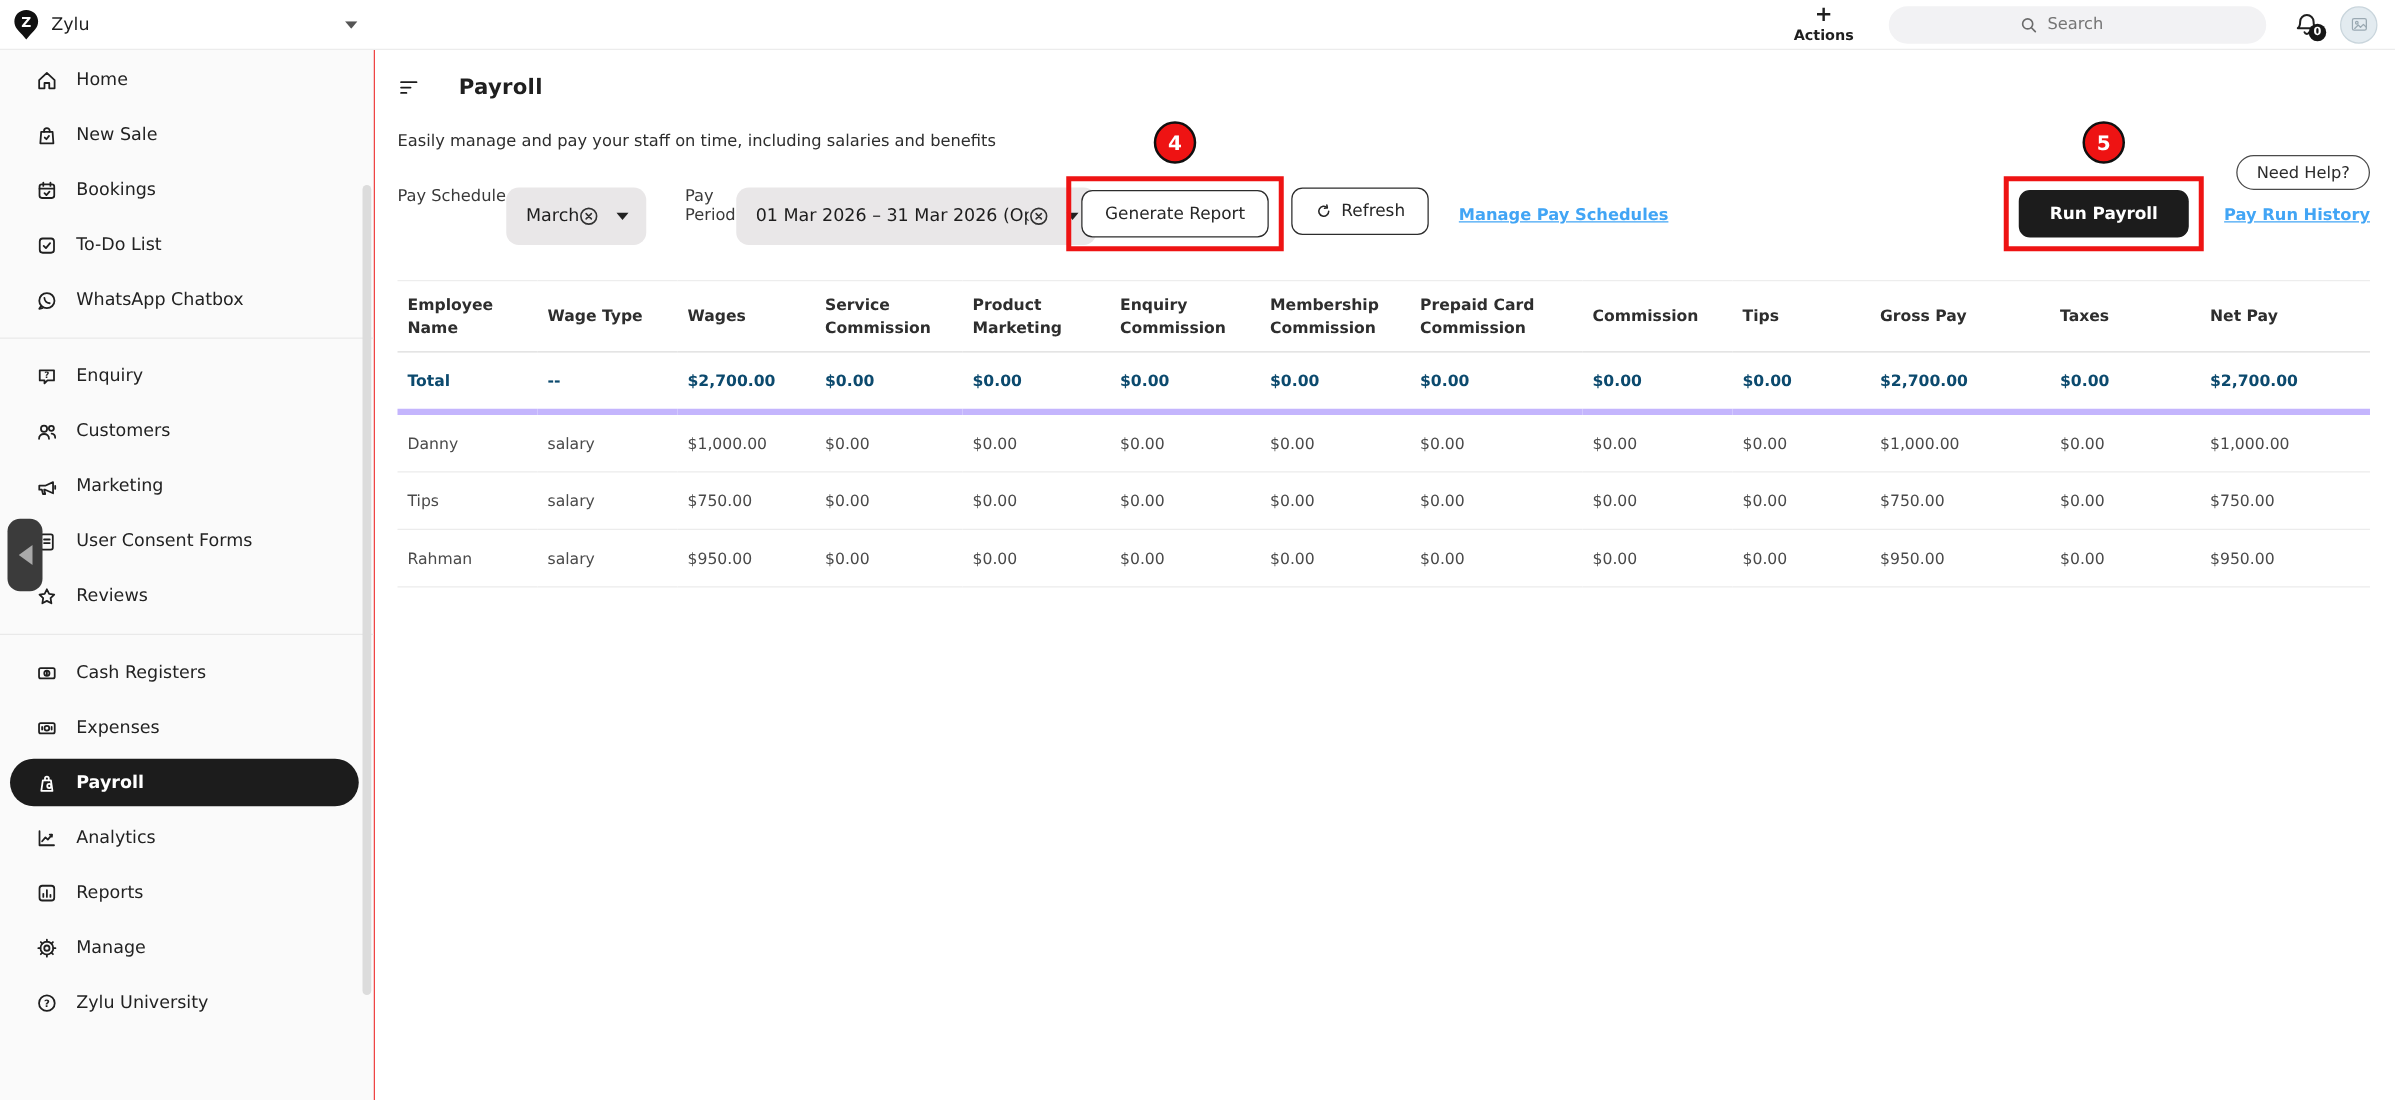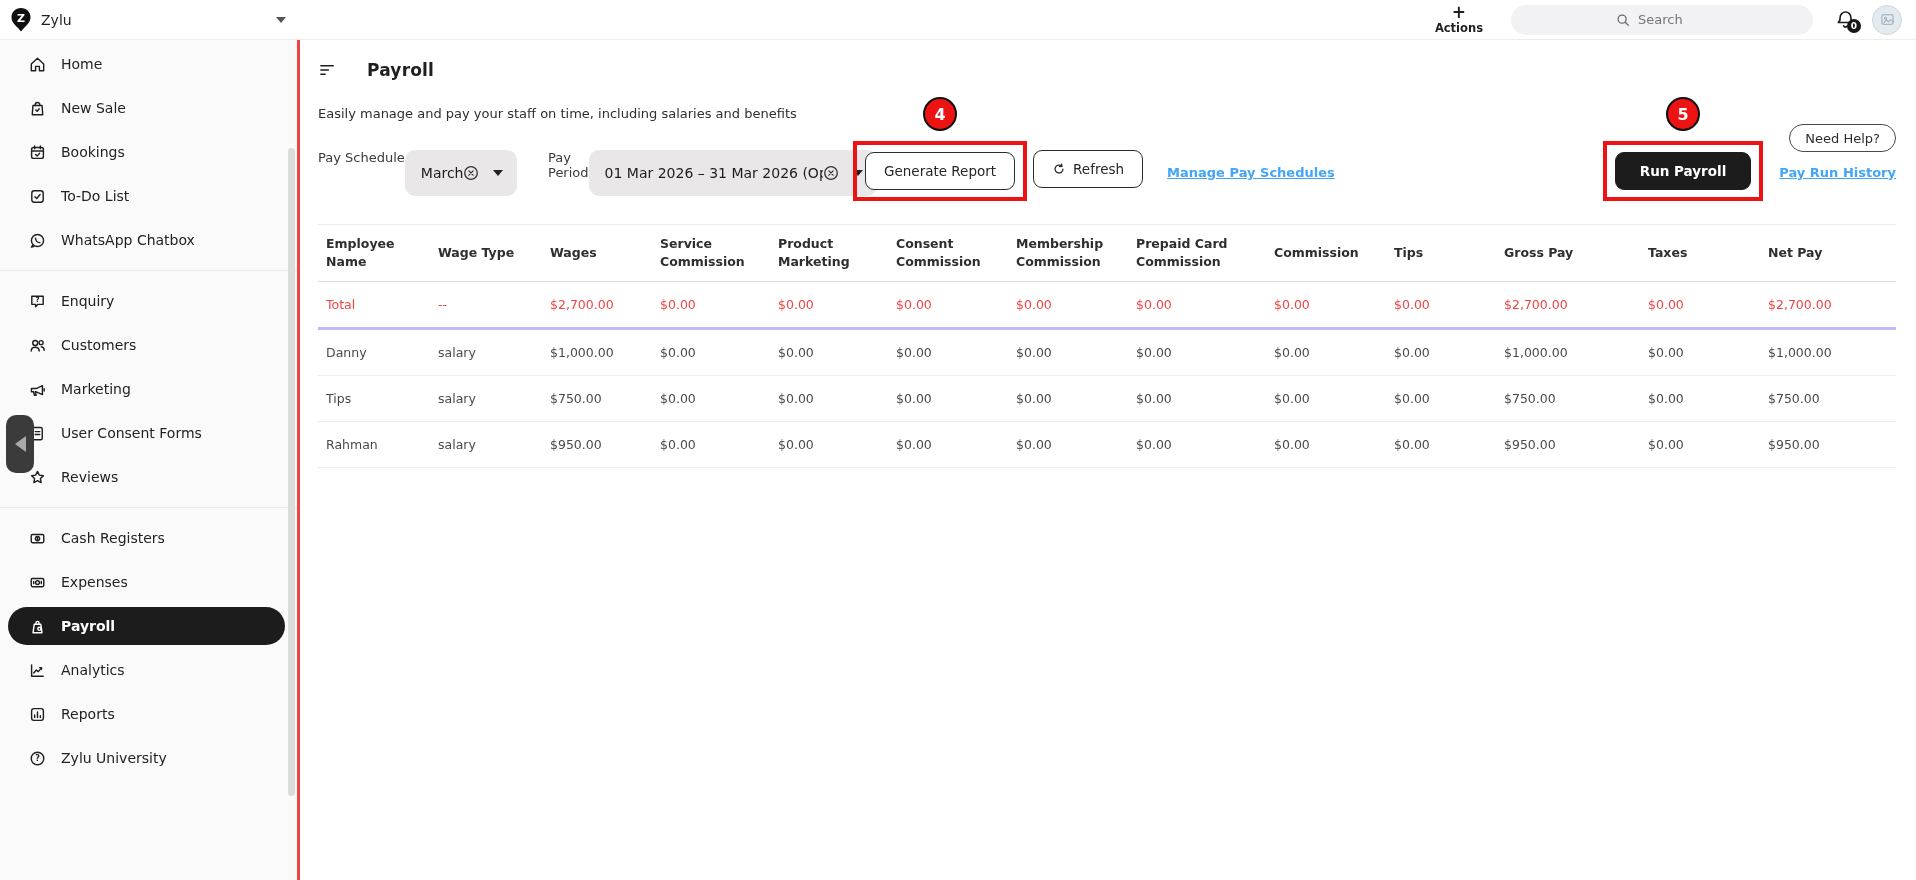--- a/index.html
+++ b/index.html
@@ -32,21 +32,21 @@
     align-items:center; justify-content:center; font-weight:600; }
   .avatar { width:30px; height:30px; border-radius:50%; background:#e3ebf0;
     border:1px solid #c9d5dc; display:flex; align-items:center; justify-content:center;
     color:#9aa9b2; cursor:pointer; }
   .avatar svg { width:13px; height:13px; }
 
   
   .shell { display:flex; height:840px; }
 
   
-  .sidebar { width:300px; background:#fafafa; border-right:3px solid #ef4444;
+  .sidebar { width:300px; background:#fafafa; border-right:1px solid #ef4444;
     position:relative; padding-top:2px; overflow:hidden; }
   .side-item { height:44px; display:flex; align-items:center; padding-left:28px;
     cursor:pointer; font-size:14px; font-weight:500; color:#222; }
   .s-icon { width:19px; height:19px; display:flex; align-items:center; justify-content:center;
     margin-right:14px; color:#1f1f1f; flex:0 0 19px; }
   .s-icon svg { width:19px; height:19px; }
   .side-item.active { background:#1c1c1c; color:#fff; border-radius:21px;
     margin:3px 12px 3px 8px; padding-left:20px; height:38px; font-weight:600; }
   .side-item.active .s-icon { color:#fff; }
   .side-divider { border-top:1px solid #e9e9e9; margin:8px 0; }
@@ -103,21 +103,21 @@
     color:#2c2c2c; font-family:inherit; cursor:pointer; }
 
   
   .tablewrap { margin-top:28px; }
   table { width:100%; border-collapse:collapse; table-layout:fixed; }
   thead th { text-align:left; font-size:12.5px; font-weight:700; color:#2e2e2e;
     padding:10px 8px; line-height:1.45; border-top:1px solid #ededed;
     border-bottom:1px solid #dcdcdc; vertical-align:middle; }
   tbody td { font-size:12.5px; color:#4a4a4a; padding:15px 8px;
     border-bottom:1px solid #ececec; white-space:nowrap; overflow:hidden; }
-  tr.total td { font-weight:400; color:#ef4444; border-bottom:3px solid #c4b5fd; }
+  tr.total td { font-weight:700; color:#0c4a6e; border-bottom:5px solid #c4b5fd; }
 </style>
 </head>
 <body>
 
 <div class="topbar">
   <div class="brand">
     <span class="logo">
         <svg viewBox="0 0 22 26">
           <path d="M11 1C5.5 1 1.5 5 1.5 10.2c0 4.6 3.2 7.4 6.3 10.6L11 24.5l3.2-3.7c3.1-3.2 6.3-6 6.3-10.6C20.5 5 16.5 1 11 1Z" fill="#111"></path>
           <text x="11" y="14.6" text-anchor="middle" font-size="11" font-weight="bold" fill="#fff">Z</text>
@@ -304,20 +304,30 @@
           <span>Analytics</span>
         </div>
         <div class="side-item">
           <span class="s-icon">
             <svg viewBox="0 0 20 20" fill="none" stroke="currentColor" stroke-width="1.5" stroke-linecap="round" stroke-linejoin="round">
               <rect x="3.8" y="3.8" width="12.4" height="12.4" rx="2.4"></rect>
               <path d="M7 13.2v-2.6M10 13.2V7.4M13 13.2v-1.8"></path>
             </svg>
           </span>
           <span>Reports</span>
+        </div>
+        <div class="side-item">
+          <span class="s-icon">
+            <svg viewBox="0 0 20 20" fill="none" stroke="currentColor" stroke-width="1.5" stroke-linecap="round" stroke-linejoin="round">
+              <circle cx="10" cy="10" r="2.2"></circle>
+              <circle cx="10" cy="10" r="5.4"></circle>
+              <path d="M10 2.8v1.8M10 15.4v1.8M2.8 10h1.8M15.4 10h1.8M4.9 4.9l1.3 1.3M13.8 13.8l1.3 1.3M15.1 4.9l-1.3 1.3M6.2 13.8l-1.3 1.3"></path>
+            </svg>
+          </span>
+          <span>Manage</span>
         </div>
         <div class="side-item">
           <span class="s-icon">
             <svg viewBox="0 0 20 20" fill="none" stroke="currentColor" stroke-width="1.5" stroke-linecap="round" stroke-linejoin="round">
               <circle cx="10" cy="10" r="6.6"></circle>
               <text x="10" y="13" text-anchor="middle" font-size="8.5" fill="currentColor" stroke="none" font-weight="bold">?</text>
             </svg>
           </span>
           <span>Zylu University</span>
         </div>
@@ -425,21 +435,21 @@
             <col style="width: 120px;">
             <col style="width: 136px;">
           </colgroup>
         <thead>
             <tr>
               <th>Employee Name</th>
               <th>Wage Type</th>
               <th>Wages</th>
               <th>Service Commission</th>
               <th>Product Marketing</th>
-              <th>Consent Commission</th>
+              <th>Enquiry Commission</th>
               <th>Membership Commission</th>
               <th>Prepaid Card Commission</th>
               <th>Commission</th>
               <th>Tips</th>
               <th>Gross Pay</th>
               <th>Taxes</th>
               <th>Net Pay</th>
             </tr>
           </thead>
         <tbody>

